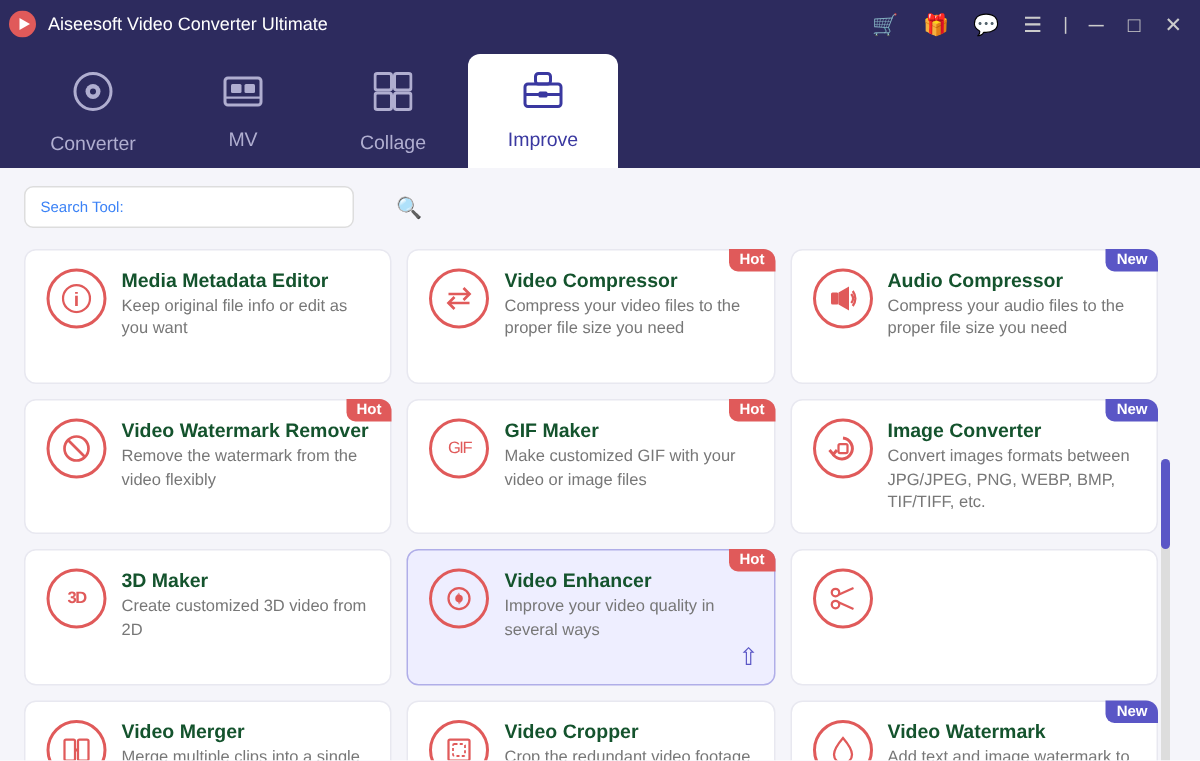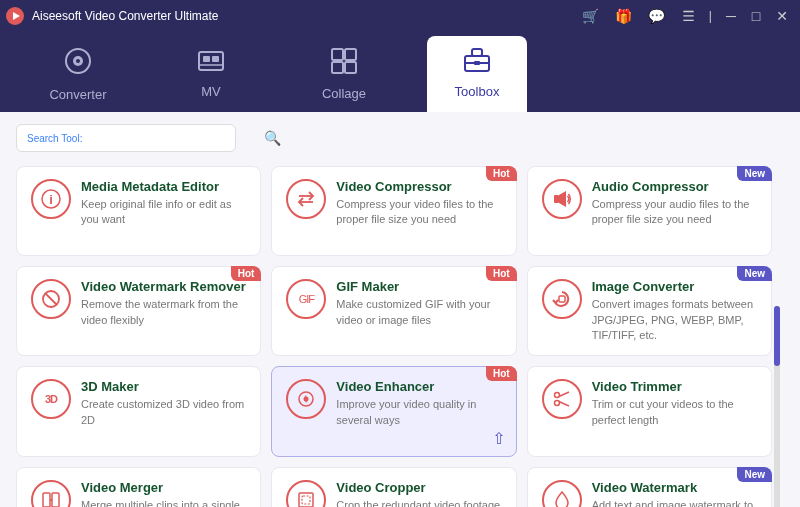--- a/index.html
+++ b/index.html
@@ -39,22 +39,21 @@
       cursor: pointer;
       padding: 2px 6px;
     }
 
     
     .tabbar {
       height: 80px;
       background: #2d2b5e;
       display: flex;
       align-items: flex-end;
-      padding: 0 28px;
-      gap: 33px;
+      padding: 0 12px;
     }
     .tab {
       display: flex;
       flex-direction: column;
       align-items: center;
       justify-content: center;
       width: 100px;
       height: 72px;
       cursor: pointer;
       color: #b0aed0;
@@ -274,21 +273,21 @@
   </div>
   <div class="tab active">
     <span class="tab-icon">
       <svg width="28" height="26" viewBox="0 0 28 26" fill="none">
         <rect x="2" y="10" width="24" height="15" rx="2" stroke="#3a38a0" stroke-width="2" fill="none"></rect>
         <rect x="9" y="3" width="10" height="7" rx="2" stroke="#3a38a0" stroke-width="2" fill="none"></rect>
         <line x1="2" y1="17" x2="26" y2="17" stroke="#3a38a0" stroke-width="2"></line>
         <rect x="11" y="15" width="6" height="4" rx="1" fill="#3a38a0"></rect>
       </svg>
     </span>
-    <span>Toolbox</span>
+    <span>Improve</span>
   </div>
 </div>
 
 <div class="main">
 
   <div class="search-bar">
     <span class="search-label">Search Tool:</span>
     <input class="search-input" type="text" style="">
     <span class="search-icon-wrap">🔍</span>
   </div>
@@ -401,24 +400,20 @@
             <div class="scroll-up-arrow">⇧</div>
           </div>
           <div class="tool-card">
             <div class="tool-icon">
               <svg width="20" height="20" viewBox="0 0 20 20">
                 <circle cx="5" cy="6" r="2.5" stroke="#e05a5a" stroke-width="1.5" fill="none"></circle>
                 <circle cx="5" cy="14" r="2.5" stroke="#e05a5a" stroke-width="1.5" fill="none"></circle>
                 <line x1="7" y1="7.5" x2="17" y2="3" stroke="#e05a5a" stroke-width="1.5"></line>
                 <line x1="7" y1="12.5" x2="17" y2="17" stroke="#e05a5a" stroke-width="1.5"></line>
               </svg>
-            </div>
-            <div class="tool-info">
-              <div class="tool-name">Video Trimmer</div>
-              <div class="tool-desc">Trim or cut your videos to the perfect length</div>
             </div>
           </div>
           <div class="tool-card">
             <div class="tool-icon">
               <svg width="20" height="20" viewBox="0 0 20 20">
                 <rect x="2" y="3" width="7" height="14" rx="1" stroke="#e05a5a" stroke-width="1.5" fill="none"></rect>
                 <rect x="11" y="3" width="7" height="14" rx="1" stroke="#e05a5a" stroke-width="1.5" fill="none"></rect>
                 <line x1="9" y1="10" x2="11" y2="10" stroke="#e05a5a" stroke-width="2"></line>
               </svg>
             </div>

